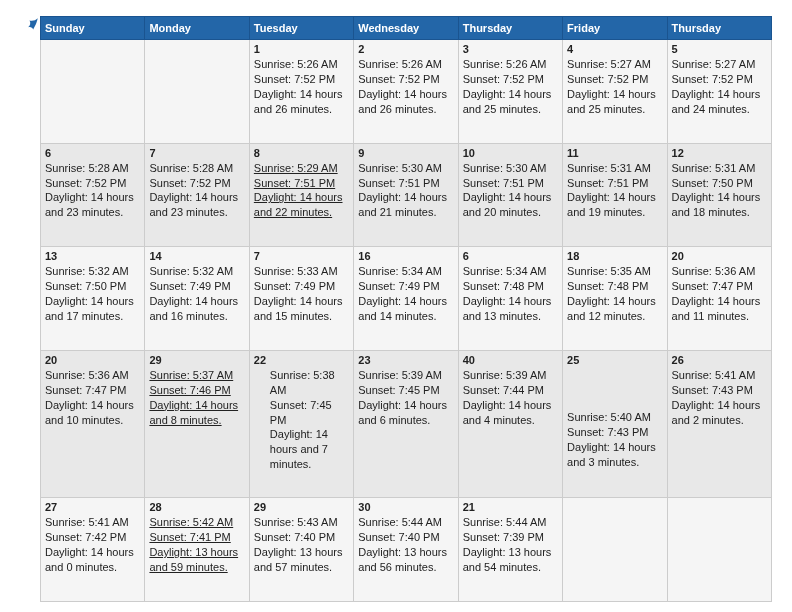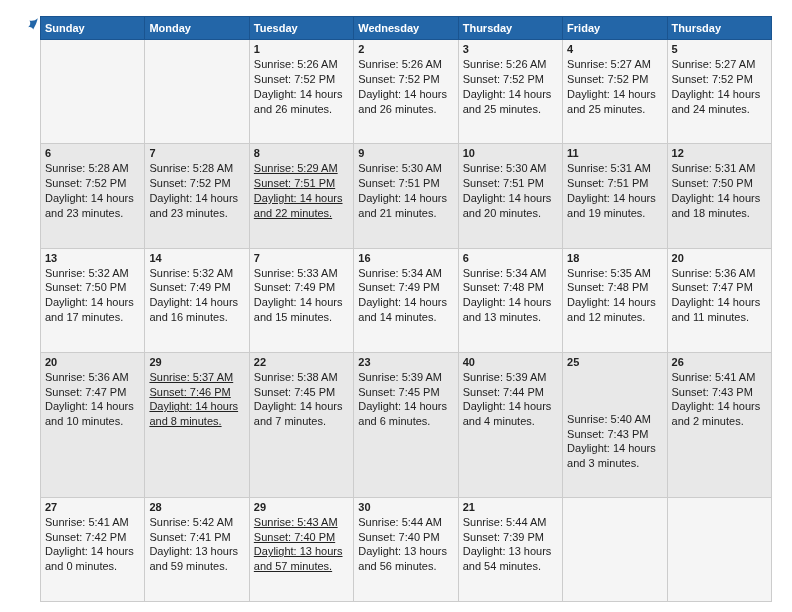--- a/index.html
+++ b/index.html
@@ -267,21 +267,21 @@
 Daylight: 14 hours and 10 minutes.</div>
           </td>
           <td>
             <span class="day-number">29</span>
             <div class="cell-info" style="white-space: pre-line; text-decoration: underline;">Sunrise: 5:37 AM
 Sunset: 7:46 PM
 Daylight: 14 hours and 8 minutes.</div>
           </td>
           <td>
             <span class="day-number">22</span>
-            <div class="cell-info" style="white-space: pre-line;">Sunrise: 5:38 AM
+            <div class="cell-info" style="white-space: pre-line; margin-left: 16px;">Sunrise: 5:38 AM
 Sunset: 7:45 PM
 Daylight: 14 hours and 7 minutes.</div>
           </td>
           <td>
             <span class="day-number">23</span>
             <div class="cell-info" style="white-space: pre-line;">Sunrise: 5:39 AM
 Sunset: 7:45 PM
 Daylight: 14 hours and 6 minutes.</div>
           </td>
           <td>
@@ -305,27 +305,27 @@
         </tr>
         <tr>
           <td>
             <span class="day-number">27</span>
             <div class="cell-info" style="white-space: pre-line;">Sunrise: 5:41 AM
 Sunset: 7:42 PM
 Daylight: 14 hours and 0 minutes.</div>
           </td>
           <td>
             <span class="day-number">28</span>
-            <div class="cell-info" style="white-space: pre-line;">Sunrise: 5:42 AM
+            <div class="cell-info" style="white-space: pre-line; text-decoration: underline;">Sunrise: 5:42 AM
 Sunset: 7:41 PM
 Daylight: 13 hours and 59 minutes.</div>
           </td>
           <td>
             <span class="day-number">29</span>
-            <div class="cell-info" style="white-space: pre-line; text-decoration: underline;">Sunrise: 5:43 AM
+            <div class="cell-info" style="white-space: pre-line;">Sunrise: 5:43 AM
 Sunset: 7:40 PM
 Daylight: 13 hours and 57 minutes.</div>
           </td>
           <td>
             <span class="day-number">30</span>
             <div class="cell-info" style="white-space: pre-line;">Sunrise: 5:44 AM
 Sunset: 7:40 PM
 Daylight: 13 hours and 56 minutes.</div>
           </td>
           <td>

